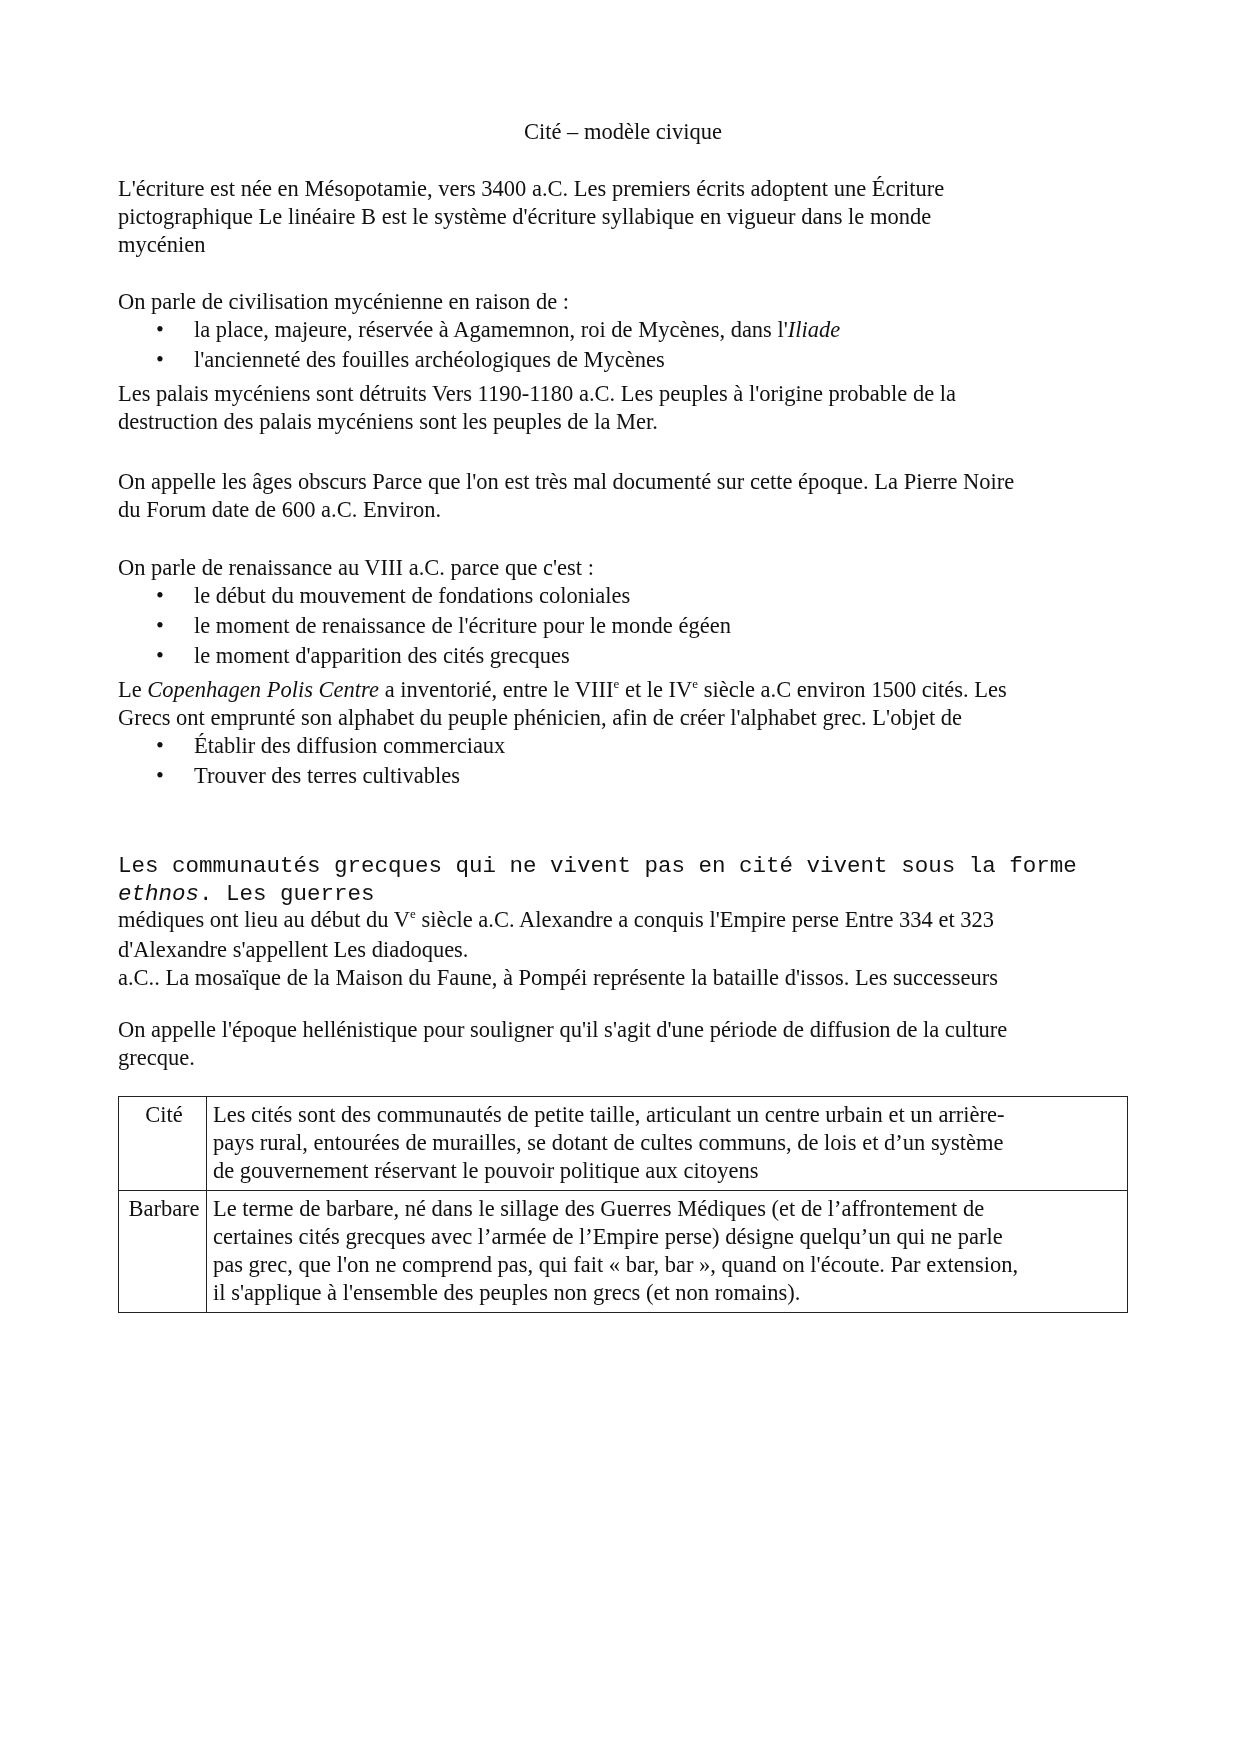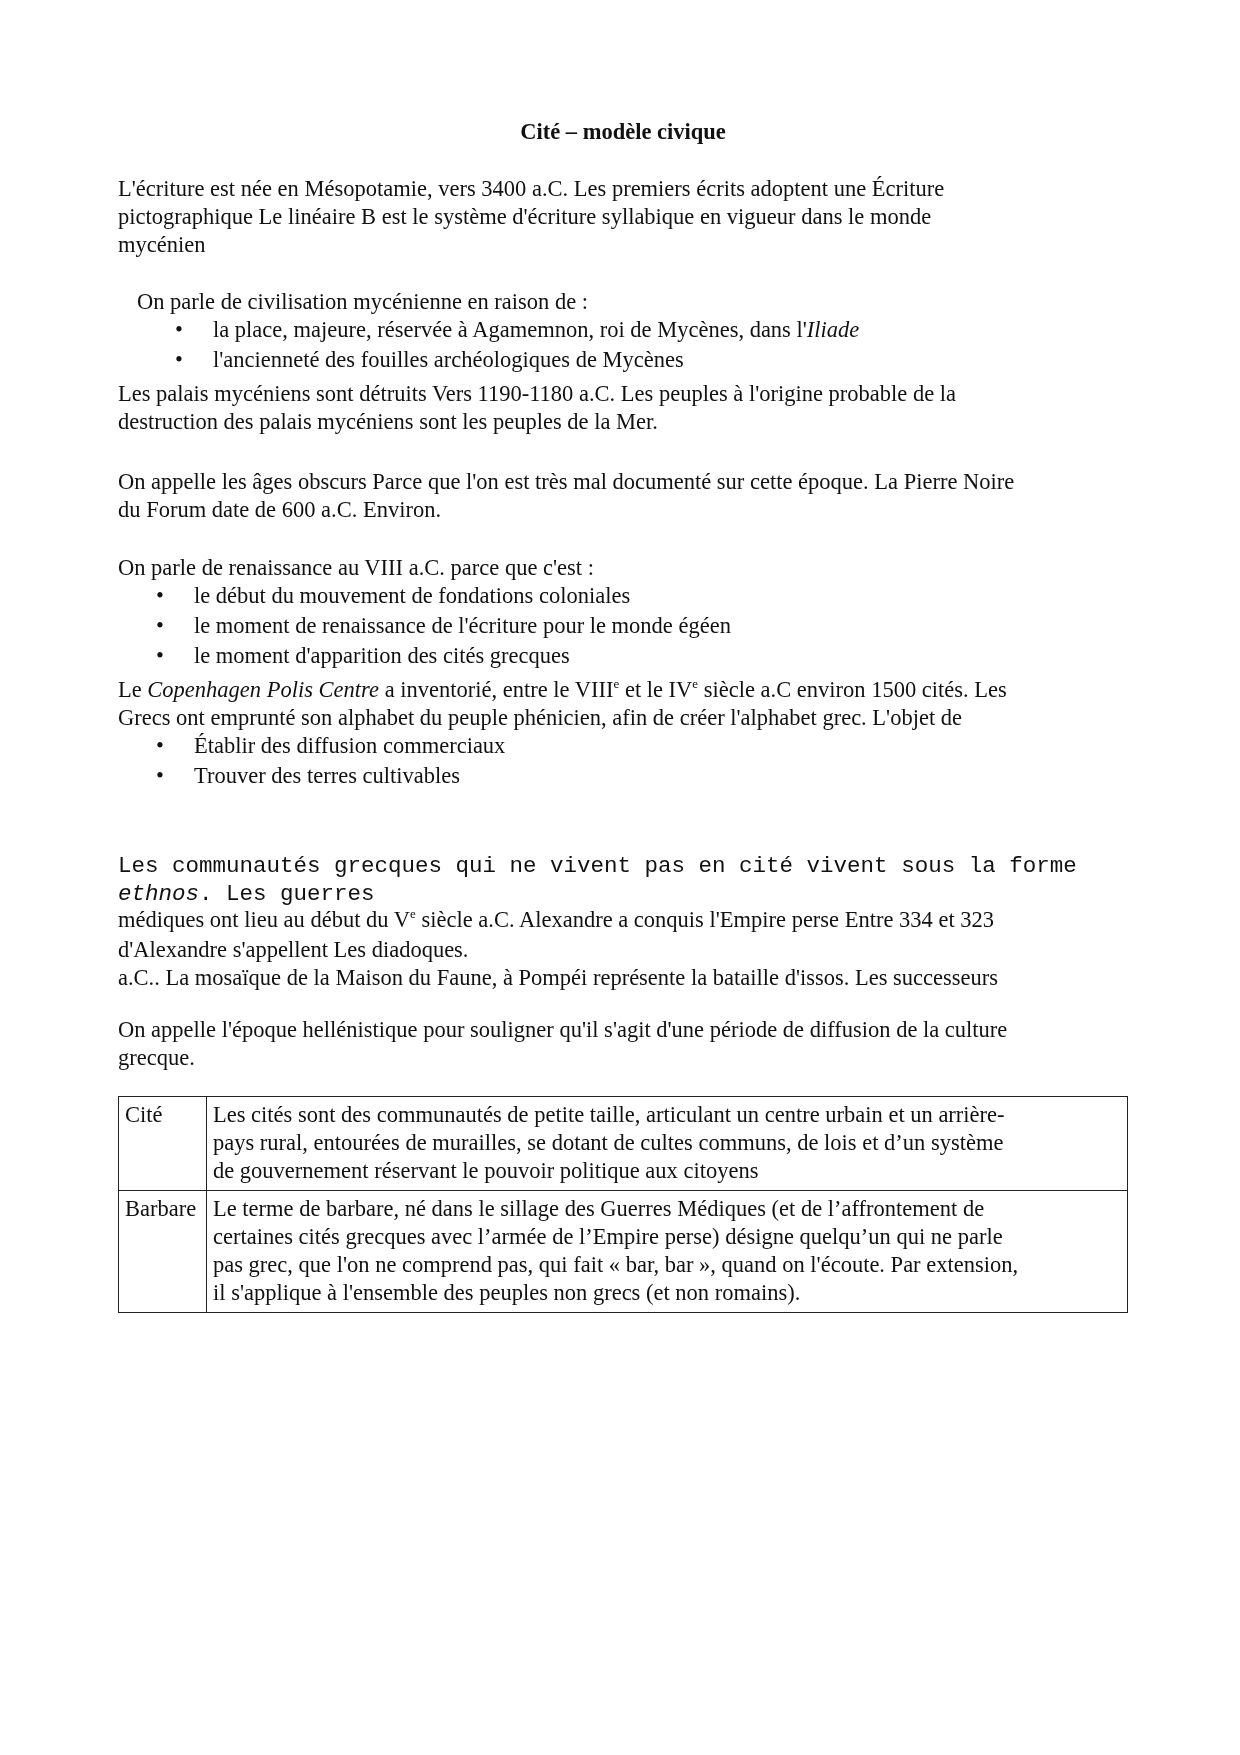--- a/index.html
+++ b/index.html
@@ -6,53 +6,53 @@
   body {
     width: 1240px; height: 1755px; position: relative; overflow: hidden;
     font-family: "Liberation Serif", "DejaVu Serif", serif;
     color: #111111;
     font-size: 22.5px;
     line-height: 28px;
   }
   .page { position: absolute; left: 118px; top: 0; width: 1010px; }
   .title {
     position: absolute; left: 0; width: 1010px; top: 118px;
-    text-align: center; font-weight: bold; font-size: 22.5px;
+    text-align: center; font-weight: normal; font-size: 22.5px;
   }
   .block { position: absolute; left: 0; width: 1010px; }
   p { margin: 0; }
   ul { margin: 0; padding: 0; list-style: none; }
   ul li { position: relative; padding-left: 76px; height: 30px; line-height: 28px; }
   ul li .bullet { position: absolute; left: 38px; top: 0; }
   sup { font-size: 13px; line-height: 0; vertical-align: 9px; }
   i { font-style: italic; }
   table.defs {
     position: absolute; left: 0; top: 1096px; width: 1010px;
     border-collapse: collapse;
   }
   table.defs td {
     border: 1.2px solid #222222; vertical-align: top;
     padding: 4px 6px 5px 6px; line-height: 28px;
   }
-  table.defs td.term { width: 78px; padding-left: 6px; padding-right: 3px; }
+  table.defs td.term { width: 78px; padding-left: 6px; padding-right: 3px; text-align: center; }
 </style>
 </head>
 <body>
 
 <div class="page">
 
   <div class="title">Cité – modèle civique</div>
 
   <div class="block" style="top:175px;">
     <p>L'écriture est née en Mésopotamie, vers 3400 a.C. Les premiers écrits adoptent une Écriture</p>
     <p>pictographique Le linéaire B est le système d'écriture syllabique en vigueur dans le monde</p>
     <p>mycénien</p>
   </div>
 
-  <div class="block" style="top:288px;margin-left:19px;">
+  <div class="block" style="top:288px;">
     <p>On parle de civilisation mycénienne en raison de :</p>
     <ul>
       <li>
         <span class="bullet">•</span>
         <span>la place, majeure, réservée à Agamemnon, roi de Mycènes, dans l'</span><i>Iliade</i>
       </li>
       <li>
         <span class="bullet">•</span>
         <span>l'ancienneté des fouilles archéologiques de Mycènes</span>
       </li>

